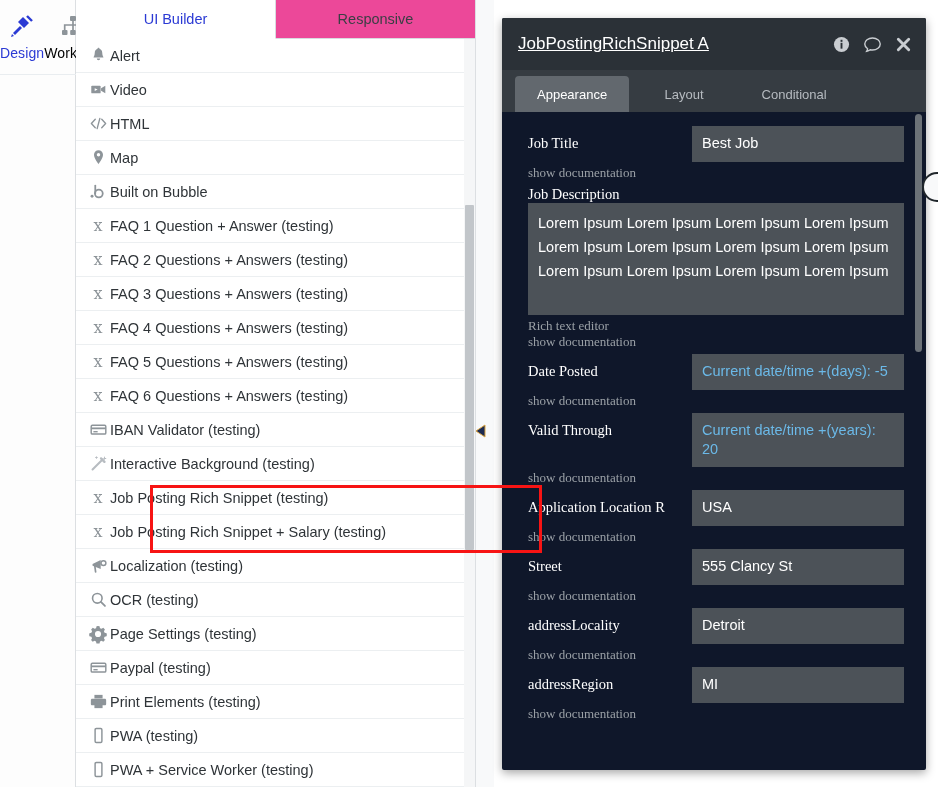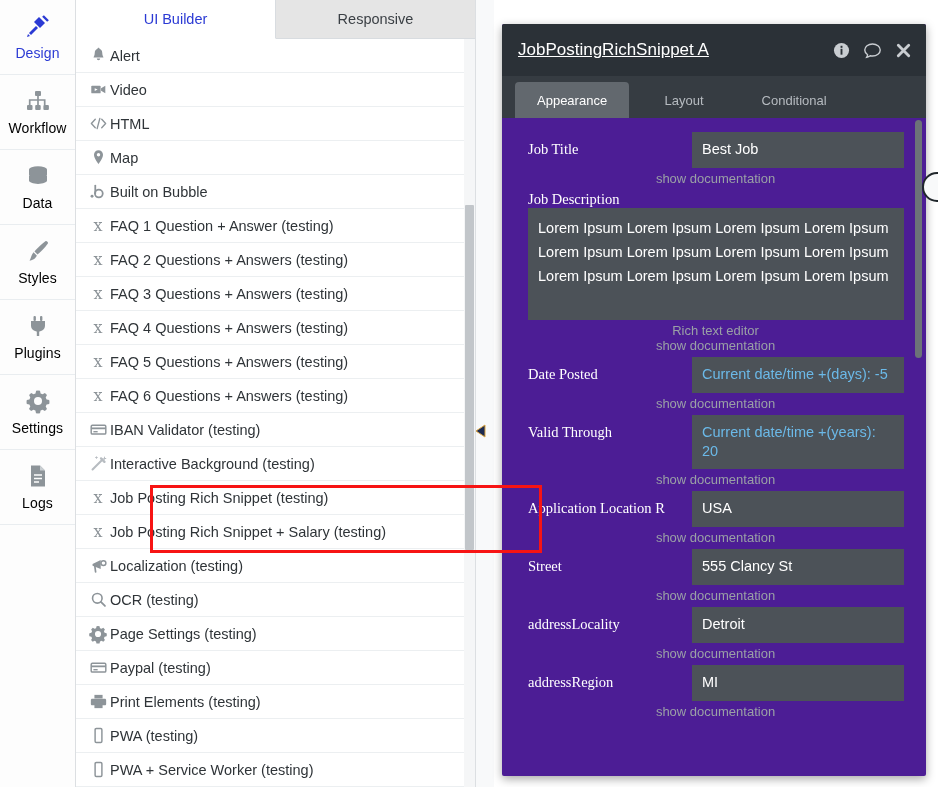--- a/index.html
+++ b/index.html
@@ -9,21 +9,21 @@
     background: #ffffff;
     overflow: hidden;
   }
   .app { position: relative; width: 938px; height: 787px; display: flex; }
 
   
   .rail {
     width: 76px; height: 787px;
     background: #fdfdfd;
     border-right: 1px solid #dcdfe2;
-    display: flex; flex-direction: column;
+    display: flex; 
     flex: 0 0 76px;
   }
   .rail-item {
     height: 75px;
     display: flex; flex-direction: column;
     align-items: center; justify-content: center;
     gap: 6px;
     border-bottom: 1px solid #e9edf0;
     color: #000000;
     cursor: pointer;
@@ -50,21 +50,21 @@
     background: #f7f8f9;
     border-bottom: 1px solid #d8dce0;
   }
   .tab {
     flex: 1 1 0;
     display: flex; align-items: center; justify-content: center;
     font-size: 14.5px;
     color: #3a3f44;
     border-right: 1px solid #d8dce0;
     cursor: pointer;
-    background: #e5e5e5;
+    background: #ec4899;
     user-select: none;
   }
   .tab:last-child { border-right: none; }
   .tab.active {
     background: #ffffff;
     color: #2b3ad4;
     border-bottom: 1px solid #ffffff;
     margin-bottom: -1px;
   }
   .rows {
@@ -140,23 +140,23 @@
   
   .gap {
     flex: 0 0 18px;
     width: 18px; height: 787px;
     background: #f8f9fa;
   }
 
   
   .panel {
     position: absolute;
-    left: 502px; top: 24px;
+    left: 502px; top: 18px;
     width: 424px; height: 752px;
-    background: #4c1d95;
+    background: #0f172a;
     box-shadow: 0 3px 10px rgba(0,0,0,.35);
     display: flex; flex-direction: column;
     overflow: hidden;
     border-radius: 2px;
   }
   .panel-head {
     height: 52px; flex: 0 0 52px;
     background: #2b3137;
     display: flex; align-items: center;
     padding: 0 14px 0 16px;
@@ -222,25 +222,26 @@
     min-height: 36px;
     padding: 8px 10px;
     font-size: 14.5px;
     color: #ffffff;
     line-height: 19px;
     cursor: text;
   }
   .fvalbox.dyn { color: #6bb9e8; }
   .fvalbox.tall { min-height: 112px; line-height: 24px; }
   .fhelp {
-    text-align: center;
+    text-align: left;
     font-size: 13px;
     color: #9aa0a6;
     padding: 3px 1px 0 0;
     cursor: pointer;
+    font-family: Liberation Serif, serif;
   }
   .fhelp .rte { display: block; }
   .field.block .flabel {
     width: auto; flex: none;
     padding: 0 0 5px 0;
   }
   .field.block .fvalbox { width: 100%; }
 
   
   .pscroll {

